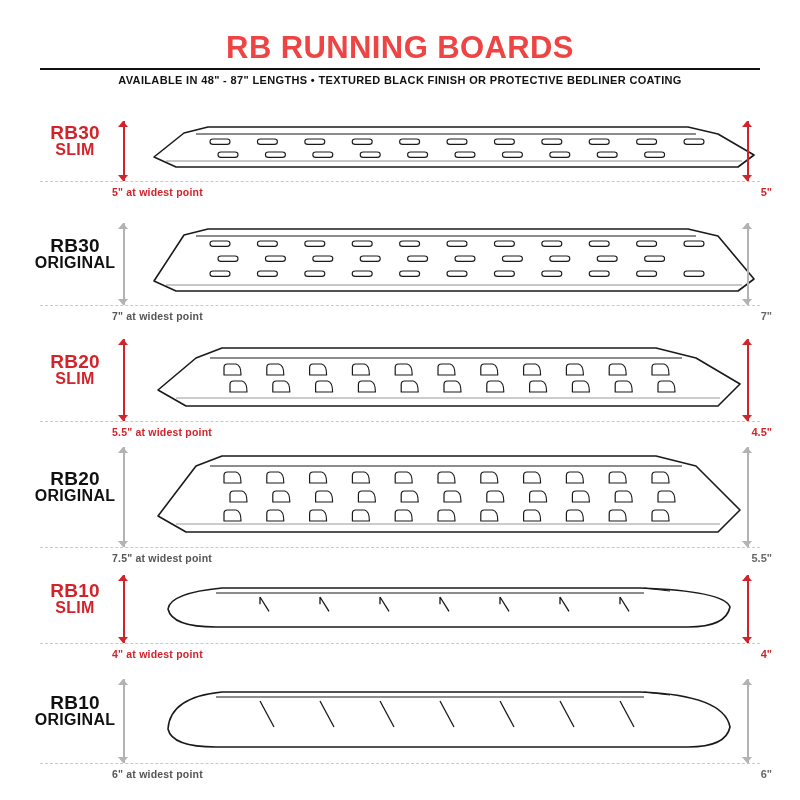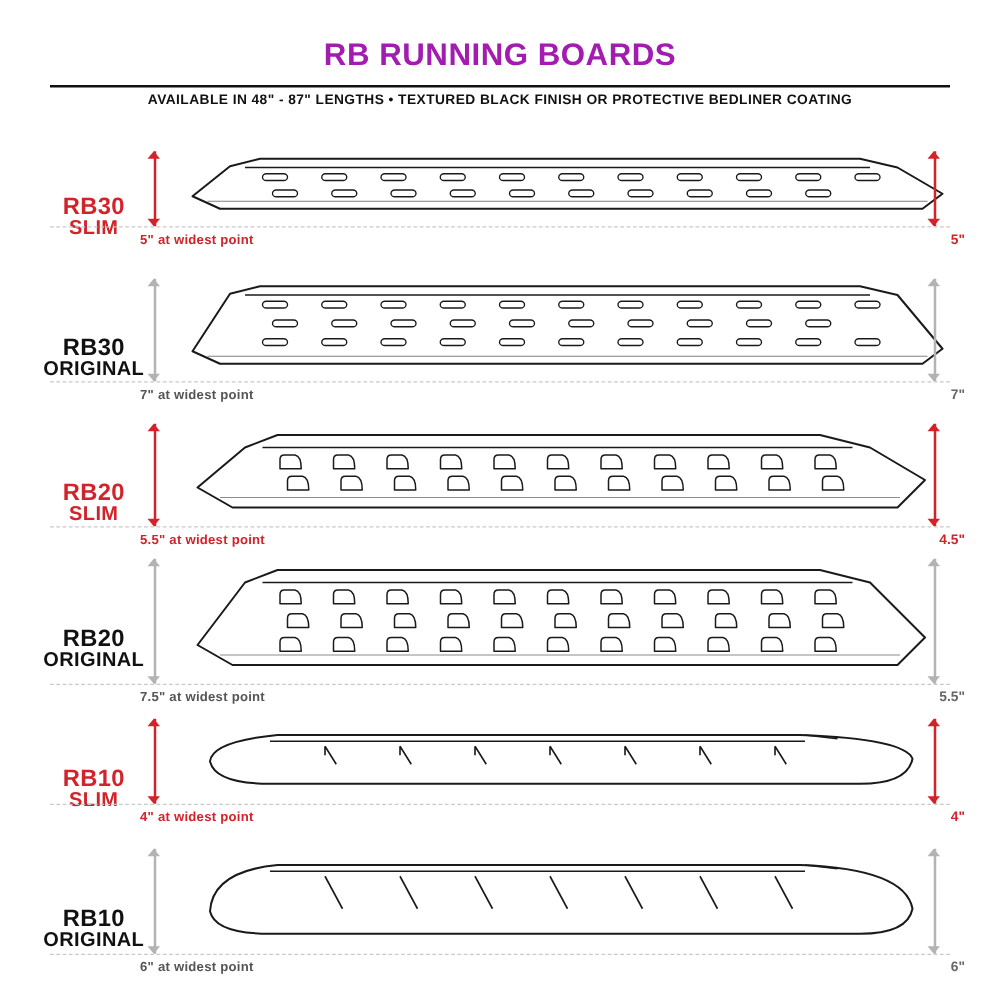--- a/index.html
+++ b/index.html
@@ -12,24 +12,24 @@
     overflow:hidden;
   }
   .page{width:800px;height:800px;position:relative;}
 
   
   .header{
     position:absolute;left:0;top:0;width:800px;
   }
   .title{
     text-align:center;
-    font-size:25px;
+    font-size:31px;
     font-weight:bold;
     letter-spacing:0.4px;
-    color:#a21caf;
+    color:#ef4444;
     padding-top:30px;
   }
   .rule{
     position:absolute;
     left:40px;right:40px;
     top:68px;
     height:2px;
     background:#111;
   }
   .subtitle{
@@ -54,21 +54,20 @@
     position:absolute;
     left:40px;right:40px;
     border-top:1px dashed #c9c9c9;
   }
 
   .label{
     position:absolute;
     left:30px;
     width:90px;
     text-align:center;
-    margin-top:33px;
   }
   .label .model{
     font-size:19px;
     font-weight:bold;
     line-height:20px;
     letter-spacing:0.2px;
   }
   .label .variant{
     font-size:16px;
     font-weight:bold;

